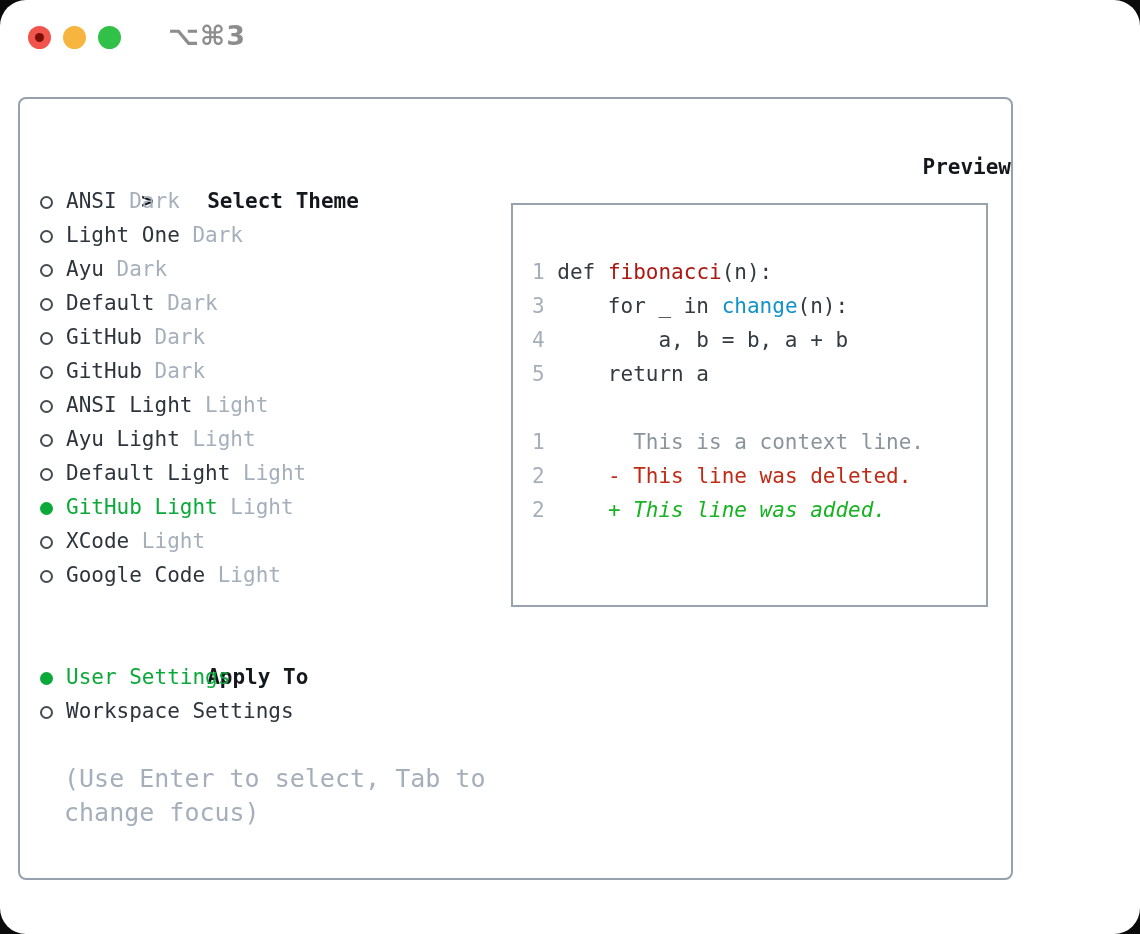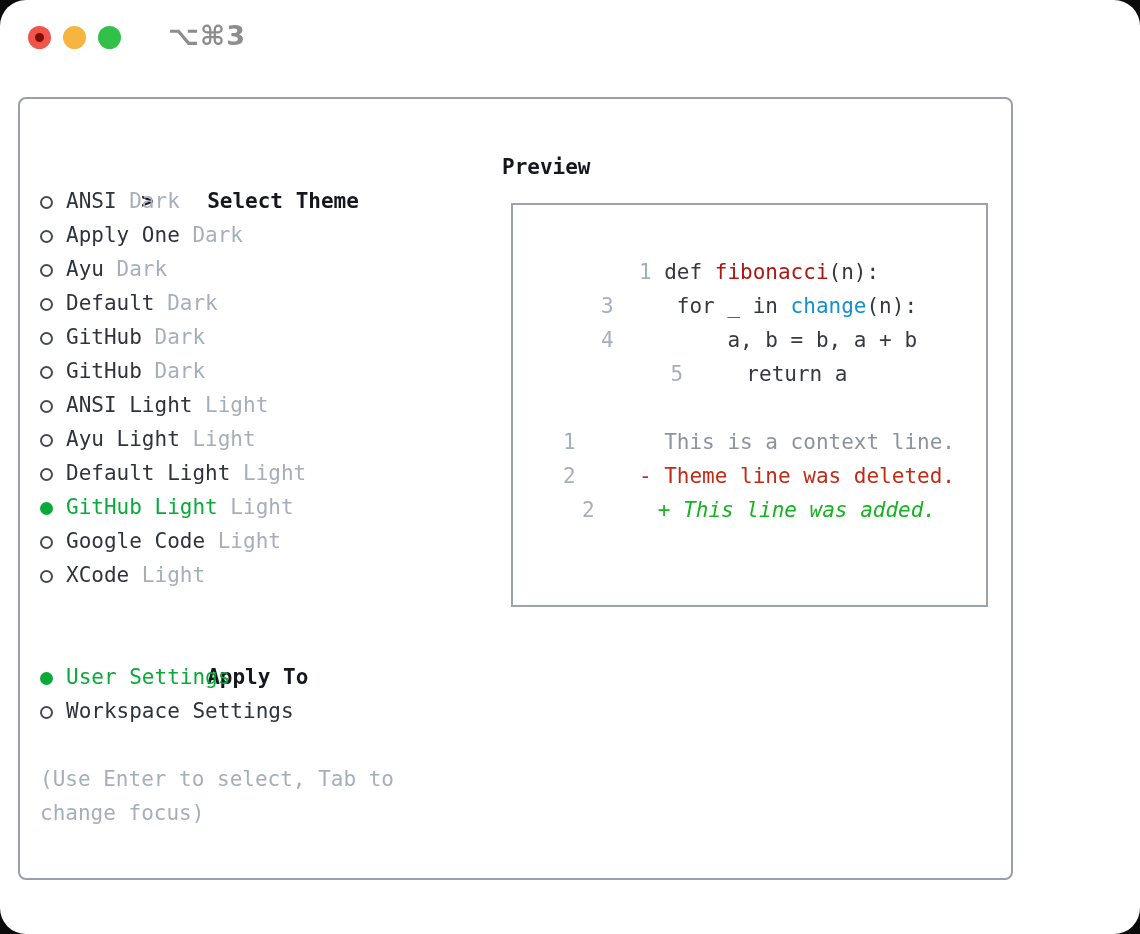--- a/index.html
+++ b/index.html
@@ -24,24 +24,24 @@
   .row{height:34px;line-height:34px;white-space:pre;font-size:21px;}
   .bullet{display:inline-block;width:13px;height:13px;box-sizing:border-box;border:2px solid #444b53;border-radius:50%;margin-right:13px;vertical-align:-1px;}
   .bullet.filled{background:var(--green);border-color:var(--green);}
   .prompt{display:inline-block;width:26px;font-weight:bold;color:var(--text-black);}
   .header-label{font-weight:bold;color:var(--text-black);margin-left:40px;}
   .item-label{color:var(--text-dark);}
   .item-label.green{color:var(--green);}
   .variant{color:var(--muted);}
   .indent{display:inline-block;width:26px;}
   .spacer{height:34px;}
-  .hint{height:34px;line-height:34px;font-size:21px;color:var(--muted);white-space:pre;}
+  .hint{height:34px;line-height:34px;font-size:25px;color:var(--muted);white-space:pre;margin-left:24px;}
   .right-col{flex:1;}
-  .preview-title{height:34px;line-height:34px;font-size:21px;font-weight:bold;color:var(--text-black);}
-  .preview-box{margin-top:19px;margin-left:9px;width:477px;height:404px;box-sizing:border-box;border:2px solid var(--box-border);padding:50px 0 0 19px;overflow:hidden;text-align:center;}
+  .preview-title{height:34px;line-height:34px;font-size:21px;font-weight:bold;color:var(--text-black);text-align:right;}
+  .preview-box{margin-top:19px;margin-left:9px;width:477px;height:404px;box-sizing:border-box;border:2px solid var(--box-border);padding:50px 0 0 19px;overflow:hidden;}
   .cl{height:34px;line-height:34px;white-space:pre;font-size:21px;}
   .ln{color:var(--gutter);}
   .t-plain{color:var(--code-plain);}
   .t-func{color:var(--func);}
   .t-num{color:var(--numc);}
   .t-builtin{color:var(--builtin);}
   .t-context{color:var(--context);}
   .t-del{color:var(--del);}
   .t-add{color:var(--add);font-style:italic;}
 </style>
@@ -58,31 +58,31 @@
     <span class="shortcut">⌥⌘3</span>
   </div>
 
   <div class="panel">
     <div class="left-col">
       <div class="row">
         <span class="prompt">&gt;</span><span class="header-label">Select Theme</span>
       </div>
       <div id="theme-list">
           <div class="row"><span class="bullet"></span><span class="item-label">ANSI</span><span class="variant"> Dark</span></div>
-          <div class="row"><span class="bullet"></span><span class="item-label">Apply One</span><span class="variant"> Dark</span></div>
+          <div class="row"><span class="bullet"></span><span class="item-label">Light One</span><span class="variant"> Dark</span></div>
           <div class="row"><span class="bullet"></span><span class="item-label">Ayu</span><span class="variant"> Dark</span></div>
           <div class="row"><span class="bullet"></span><span class="item-label">Default</span><span class="variant"> Dark</span></div>
           <div class="row"><span class="bullet"></span><span class="item-label">GitHub</span><span class="variant"> Dark</span></div>
           <div class="row"><span class="bullet"></span><span class="item-label">GitHub</span><span class="variant"> Dark</span></div>
           <div class="row"><span class="bullet"></span><span class="item-label">ANSI Light</span><span class="variant"> Light</span></div>
           <div class="row"><span class="bullet"></span><span class="item-label">Ayu Light</span><span class="variant"> Light</span></div>
           <div class="row"><span class="bullet"></span><span class="item-label">Default Light</span><span class="variant"> Light</span></div>
           <div class="row"><span class="bullet filled"></span><span class="item-label green">GitHub Light</span><span class="variant"> Light</span></div>
+          <div class="row"><span class="bullet"></span><span class="item-label">XCode</span><span class="variant"> Light</span></div>
           <div class="row"><span class="bullet"></span><span class="item-label">Google Code</span><span class="variant"> Light</span></div>
-          <div class="row"><span class="bullet"></span><span class="item-label">XCode</span><span class="variant"> Light</span></div>
         </div>
       <div class="spacer"></div>
       <div class="row">
         <span class="indent"></span><span class="header-label">Apply To</span>
       </div>
       <div id="apply-to-list">
           <div class="row"><span class="bullet filled"></span><span class="item-label green">User Settings</span></div>
           <div class="row"><span class="bullet"></span><span class="item-label">Workspace Settings</span></div>
         </div>
       <div class="spacer"></div>
@@ -92,18 +92,18 @@
 
     <div class="right-col">
       <div class="preview-title">Preview</div>
       <div class="preview-box" id="preview-box">
           <div class="cl"><span class="ln">1</span><span class="t-plain"> def </span><span class="t-func">fibonacci</span><span class="t-plain">(n):</span></div>
           <div class="cl"><span class="ln">3</span><span class="t-plain">     for _ in </span><span class="t-builtin">change</span><span class="t-plain">(n):</span></div>
           <div class="cl"><span class="ln">4</span><span class="t-plain">         a, b = b, a + b</span></div>
           <div class="cl"><span class="ln">5</span><span class="t-plain">     return a</span></div>
           <div class="cl"><span class="ln"></span></div>
           <div class="cl"><span class="ln">1</span><span class="t-context">       This is a context line.</span></div>
-          <div class="cl"><span class="ln">2</span><span class="t-plain">     </span><span class="t-del">- Theme line was deleted.</span></div>
+          <div class="cl"><span class="ln">2</span><span class="t-plain">     </span><span class="t-del">- This line was deleted.</span></div>
           <div class="cl"><span class="ln">2</span><span class="t-plain">     </span><span class="t-add">+ This line was added.</span></div>
         </div>
     </div>
   </div>
 </div>
 
 </body></html>

